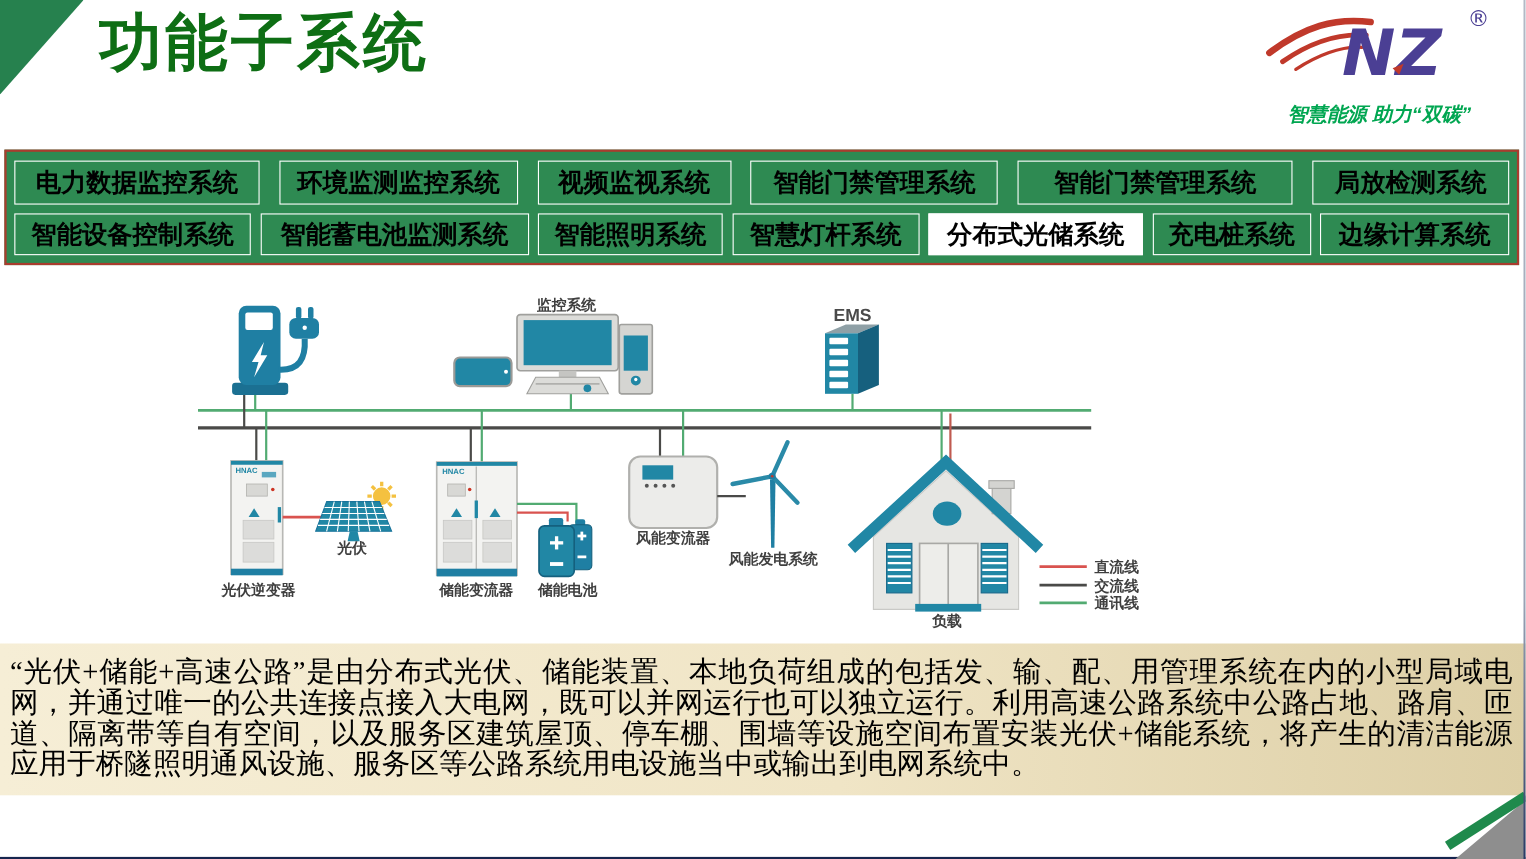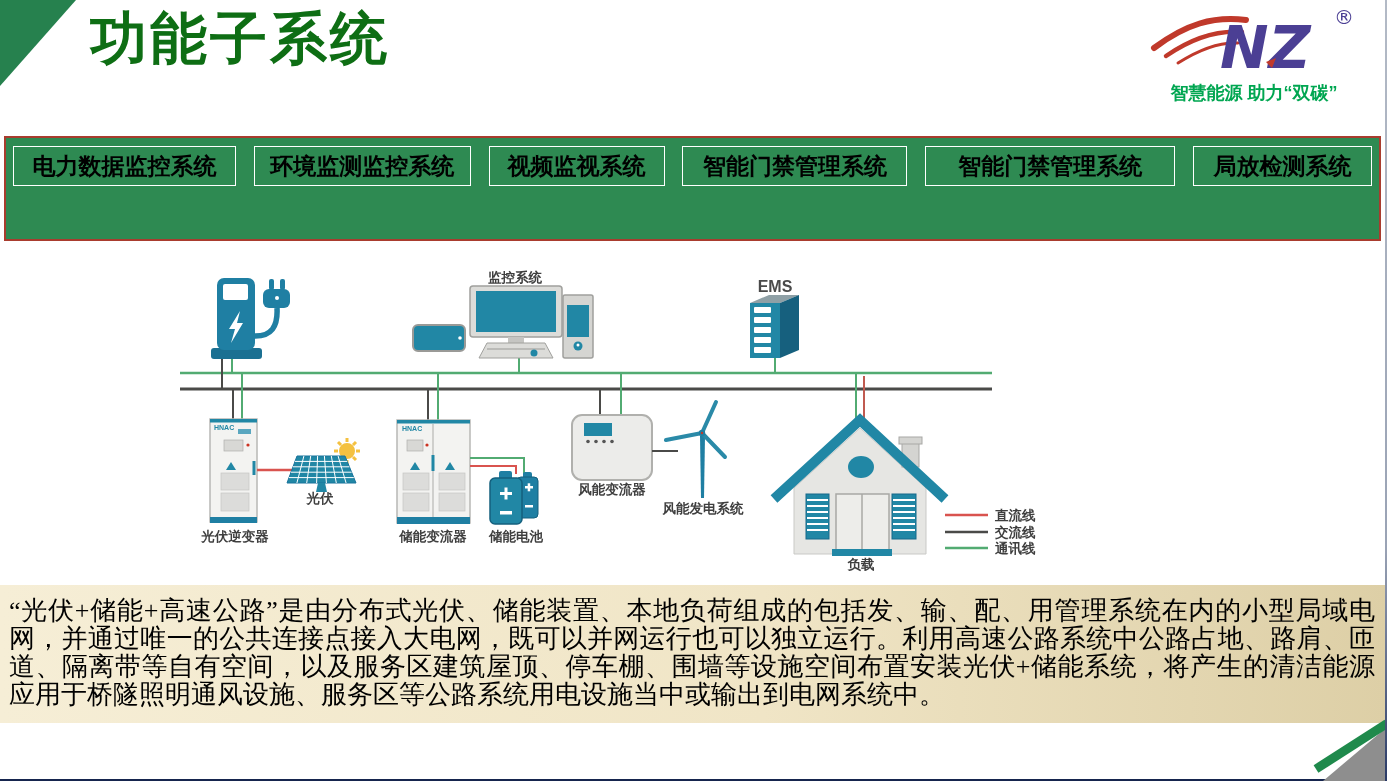--- a/index.html
+++ b/index.html
@@ -5,21 +5,21 @@
   * { margin:0; padding:0; box-sizing:border-box; }
   html,body { width:1387px; height:781px; background:#fff; overflow:hidden; position:relative;
     font-family:"Liberation Sans", sans-serif; }
   .corner-tl { position:absolute; left:0; top:0; width:76px; height:86px;
     background:#26814e; clip-path:polygon(0 0, 100% 0, 0 100%); }
   .title { position:absolute; left:90px; top:1px; font-size:57px; font-weight:bold;
     color:#0e6e14; font-family:"DejaVu Serif", serif; letter-spacing:3px; white-space:nowrap; }
   
   .logo { position:absolute; left:1128px; top:2px; width:252px; text-align:center; }
   .logo .company { color:#4b3f94; font-weight:bold; font-size:21px; letter-spacing:7px; margin-top:-4px; }
-  .logo .slogan { color:#00a651; font-weight:bold; font-size:18px; margin-top:3px; white-space:nowrap; }
+  .logo .slogan { color:#00a651; font-weight:bold; font-style:italic; font-size:18px; margin-top:13px; white-space:nowrap; }
   
   .menu { position:absolute; left:4px; top:136px; width:1377px; height:105px;
     background:#2e8a52; border:2px solid #a93c2e; padding:8px 7px 7px 7px;
     display:flex; flex-direction:column; justify-content:space-between;text-align:right; }
   .mrow { display:flex; justify-content:space-between; }
   .mb { border:1.5px solid #ffffff; color:#000; display:flex; align-items:center; justify-content:center;
     font-size:23px; font-weight:600; white-space:nowrap; height:40px; }
   .row2 .mb { height:38px; }
   .mb.active { background:#fff; }
   .row1 .mb:nth-child(1){width:223px}.row1 .mb:nth-child(2){width:217px}
@@ -61,20 +61,29 @@
 </div>
 
 <div class="menu">
   <div class="mrow row1">
     <div class="mb">电力数据监控系统</div>
     <div class="mb">环境监测监控系统</div>
     <div class="mb">视频监视系统</div>
     <div class="mb">智能门禁管理系统</div>
     <div class="mb">智能门禁管理系统</div>
     <div class="mb">局放检测系统</div>
+  </div>
+  <div class="mrow row2">
+    <div class="mb">智能设备控制系统</div>
+    <div class="mb">智能蓄电池监测系统</div>
+    <div class="mb">智能照明系统</div>
+    <div class="mb">智慧灯杆系统</div>
+    <div class="mb active">分布式光储系统</div>
+    <div class="mb">充电桩系统</div>
+    <div class="mb">边缘计算系统</div>
   </div>
 </div>
 
 <svg class="diagram" viewBox="0 248 1387 330">
 
   <line x1="180" y1="373" x2="992" y2="373" stroke="#52ab72" stroke-width="2.5"></line>
   <line x1="180" y1="389" x2="992" y2="389" stroke="#4a4a48" stroke-width="3"></line>
 
   <g>
     <line x1="222" y1="352" x2="222" y2="389" stroke="#4a4a48" stroke-width="2"></line>

